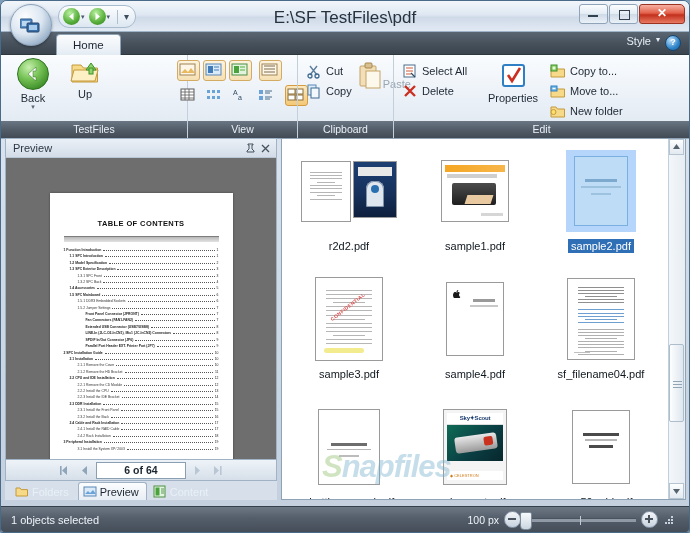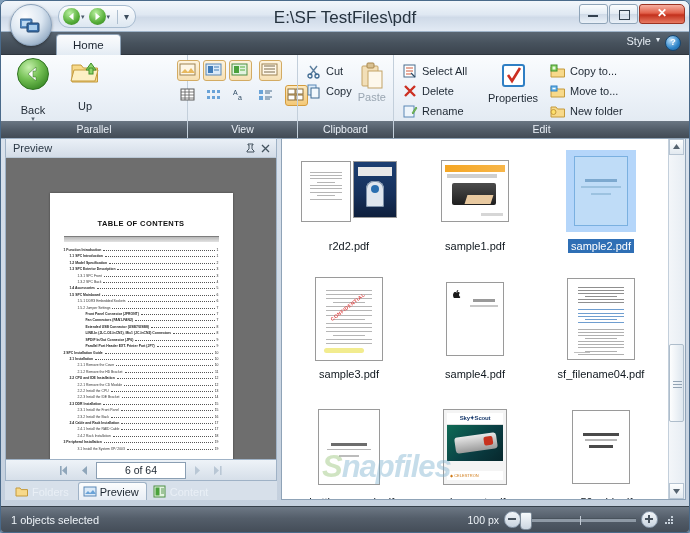--- a/index.html
+++ b/index.html
@@ -106,21 +106,21 @@
   .rgroup .gbody{position:relative;height:63px;padding:3px 6px 0 6px;display:flex;align-items:flex-start;}
   .rgroup .glabel{
     position:absolute;left:0;right:0;bottom:0;height:17px;line-height:17px;text-align:center;
     font-size:10.5px;color:#e9eff6;
     background:linear-gradient(180deg,#6a7683 0%,#525d69 50%,#424b55 100%);
   }
   .bigbtn{
     width:52px;text-align:center;cursor:default;
     display:flex;flex-direction:column;align-items:center;
   }
-  .bigbtn .lbl{font-size:11px;color:#1e2833;margin-top:14px;}
+  .bigbtn .lbl{font-size:11px;color:#1e2833;margin-top:2px;}
   .bigbtn.disabled .lbl{color:#9aa6b2;}
   .bigbtn .caret{font-size:7px;color:#5b6774;line-height:6px;}
   .bigbtn.disabled .caret{color:#b3bdc7;}
   .circ{
     width:30px;height:30px;border-radius:50%;position:relative;
     background:radial-gradient(circle at 36% 28%,#c6f0ad 0%,#74c054 42%,#3f8f2a 78%,#2c6b1c 100%);
     border:1px solid #2f7320;
   }
   .circ svg{position:absolute;left:5px;top:5px;}
   .folderup{width:31px;height:28px;position:relative;}
@@ -136,21 +136,21 @@
   .vbtn.plain{background:transparent;border:1px solid transparent;}
   .vbtn.sel{background:linear-gradient(180deg,#fde9bf,#f3c877);border:1px solid #d49c3e;}
   
   .smallcol{display:flex;flex-direction:column;gap:1px;padding-top:3px;}
   .smbtn{
     display:flex;align-items:center;height:19px;padding:0 5px 0 2px;gap:4px;
     font-size:11px;color:#1e2833;white-space:nowrap;
   }
   .ic16{width:16px;height:16px;position:relative;flex:0 0 16px;}
   .pastebtn{
-    width:50px;display:flex;flex-direction:column;align-items:center;padding-top:4px;
+    width:50px;display:flex;flex-direction:row;align-items:flex-end;padding-top:4px;
   }
   .pastebtn .lbl{font-size:11px;color:#9aa6b2;margin-top:1px;}
   .propbtn{
     width:58px;display:flex;flex-direction:column;align-items:center;padding-top:4px;
   }
   .propbtn .lbl{font-size:11px;color:#1e2833;margin-top:2px;}
   
   .content{
     position:absolute;left:0;right:0;top:135px;bottom:32px;
     display:flex;
@@ -198,21 +198,21 @@
   .pvnav{
     height:20px;display:flex;align-items:center;justify-content:center;gap:3px;
     background:linear-gradient(180deg,#eef3f8,#d6dfe9);
     border:1px solid #9fb2c6;border-top:none;
   }
   .navsq{
     width:17px;height:15px;position:relative;
   }
   .pagebox{
     width:88px;height:15px;background:#fff;border:1px solid #8b9fb3;
-    text-align:center;font-size:10.5px;line-height:14px;color:#1c2631;
+    text-align:center;font-size:10.5px;line-height:14px;color:#1c2631;font-weight:bold;
   }
   .pvtabs{
     height:19px;display:flex;align-items:flex-end;gap:2px;padding-left:6px;
   }
   .pvtab{
     height:17px;display:flex;align-items:center;gap:3px;padding:0 7px 0 4px;
     font-size:11px;color:#e9eff6;border-radius:3px 3px 0 0;
   }
   .pvtab.active{
     background:linear-gradient(180deg,#fbfcfd,#e8eef5);
@@ -369,21 +369,21 @@
               <path d="M2 7 h9 l2.5 3 h14 v14 h-25.5 z" fill="#f7d98a" stroke="#c49a3c"></path>
               <path d="M4 12 h24 l-3 11 h-24 z" fill="#fdf0c4" stroke="#c49a3c"></path>
               <path d="M16 12 L21 5 L26 12 Z" fill="#8ed46a" stroke="#3f8f2a"></path>
               <rect x="19" y="10" width="4" height="6" fill="#8ed46a" stroke="#3f8f2a"></rect>
             </svg>
           </div>
           <span class="lbl">Up</span>
           <span class="caret"></span>
         </div>
       </div>
-      <div class="glabel">Parallel</div>
+      <div class="glabel">TestFiles</div>
     </div>
 
     <div class="rgroup" style="width:110px">
       <div class="gbody" style="justify-content:center">
         <div class="viewgrid">
           <div class="viewrow">
             <div class="vbtn">
               <svg width="19" height="17" viewBox="0 0 19 17">
                   <rect x="2" y="3" width="15" height="11" fill="#fdf6e6" stroke="#9d8354"></rect>
                   <path d="M3 12 l4-4 3 3 3-4 4 5z" fill="#e8b95f"></path>
@@ -507,29 +507,20 @@
             </span>
             <span>Select All</span>
           </div>
           <div class="smbtn">
             <span class="ic16">
               <svg width="16" height="16" viewBox="0 0 16 16">
                   <path d="M3 3 L13 13 M13 3 L3 13" stroke="#cc2f22" stroke-width="2.4" fill="none"></path>
                 </svg>
             </span>
             <span>Delete</span>
-          </div>
-          <div class="smbtn">
-            <span class="ic16">
-              <svg width="16" height="16" viewBox="0 0 16 16">
-                  <rect x="2" y="3" width="10" height="11" fill="#eef5fb" stroke="#5a87b5"></rect>
-                  <path d="M10 10 L14 4 L15 5 L11 11 Z" fill="#7fc25f" stroke="#3f8f2a" stroke-width=".6"></path>
-                </svg>
-            </span>
-            <span>Rename</span>
           </div>
         </div>
         <div class="propbtn">
           <span style="width:28px;height:28px;display:block">
             <svg width="28" height="28" viewBox="0 0 28 28">
                 <rect x="4" y="3" width="21" height="21" rx="2" fill="#ffffff" stroke="#2f7fc4" stroke-width="2"></rect>
                 <path d="M9 13 L13 19 L21 6" fill="none" stroke="#cc2f22" stroke-width="2.6"></path>
               </svg>
           </span>
           <span class="lbl">Properties</span>

